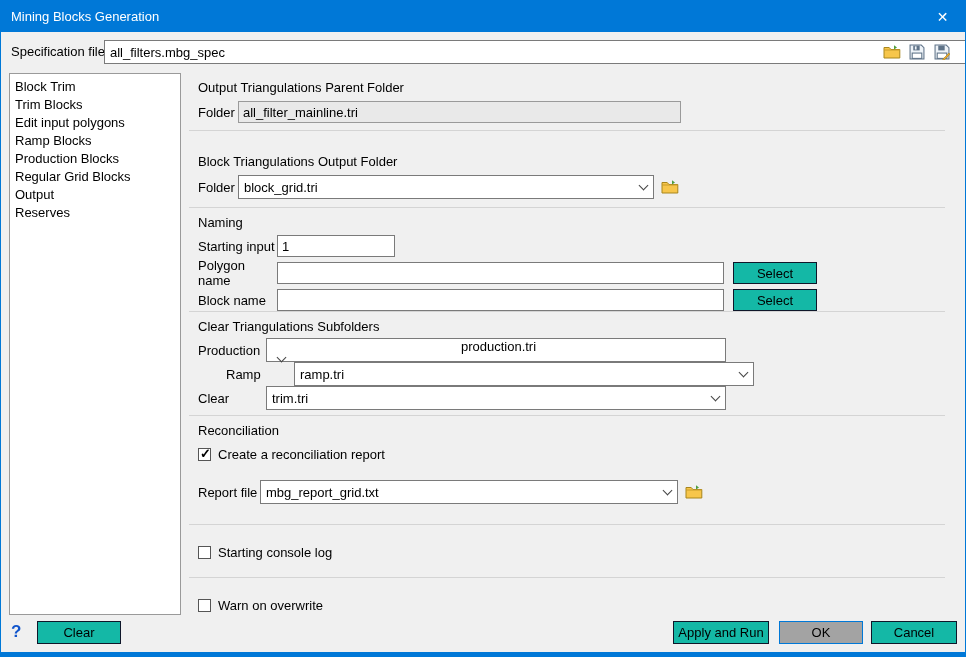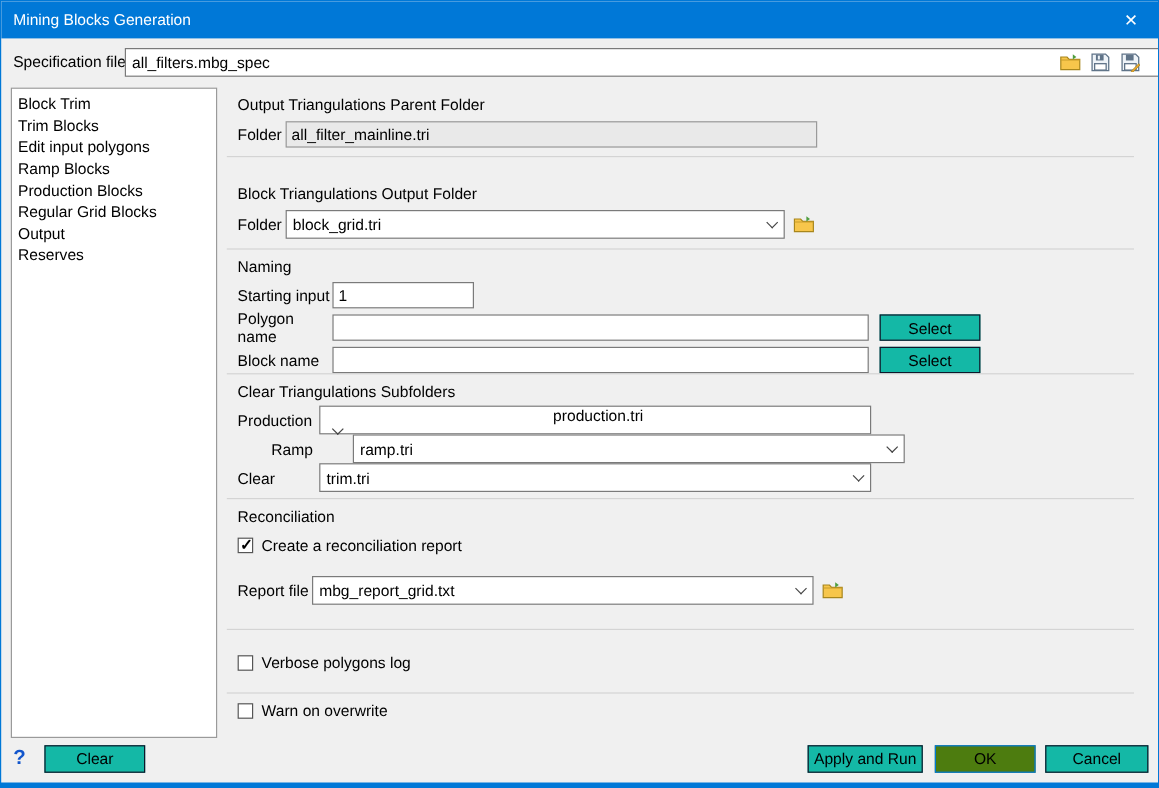--- a/index.html
+++ b/index.html
@@ -44,21 +44,21 @@
   
   .main { position: absolute; left: 188px; top: 72px; right: 20px; height: 542px; }
   .section { border-bottom: 1px solid #d4d4d4; padding: 7px 9px 0 9px; overflow: hidden; }
   .sec-title { margin-bottom: 2px; }
   .row { display: flex; align-items: center; }
   .row .lbl { flex: none; }
 
   
   .btn { height: 23px; background: #14b8a6; border: 1px solid #0f172a; font-family: inherit;
          font-size: 13px; cursor: default; }
-  .btn.default { background: #4d7c0f; border: 1px solid #0078d7; }
+  .btn.default { background: #a3a3a3; border: 1px solid #0078d7; }
   .select-btn { width: 84px; height: 22px; }
 
   
   .cb { width: 13px; height: 13px; background: #fff; border: 1px solid #555; display: inline-block;
         position: relative; flex: none; }
   .cb.checked::after { content: "\2713"; position: absolute; left: 1px; top: -3px; font-size: 13px; font-weight: 700; }
   .cb-label { margin-left: 7px; }
 
   
   .footer { position: absolute; left: 0; right: 0; bottom: 0; height: 37px; }
@@ -221,26 +221,26 @@
             <path d="M1 6 h15.8" stroke="#c89b2a" stroke-width="1" fill="none"></path>
             <path d="M11 1.2 l3 2.2 -3 2.2 z" fill="#4f9e3f"></path>
           </svg>
         </span>
       </div>
     </div>
 
     <div class="section" style="height:53px;">
       <div class="row" style="margin-top:13px;">
         <span class="cb"></span>
-        <span class="cb-label">Verbose polygons log</span>
+        <span class="cb-label">Starting console log</span>
       </div>
     </div>
 
     <div class="section" style="height:52px; border-bottom:none;">
-      <div class="row" style="text-align:center;">
+      <div class="row" style="margin-top:13px;text-align:center;">
         <span class="cb"></span>
         <span class="cb-label">Warn on overwrite</span>
       </div>
     </div>
 
   </div>
 
   <div class="footer">
     <span class="help">?</span>
     <button class="btn clear-btn">Clear</button>

